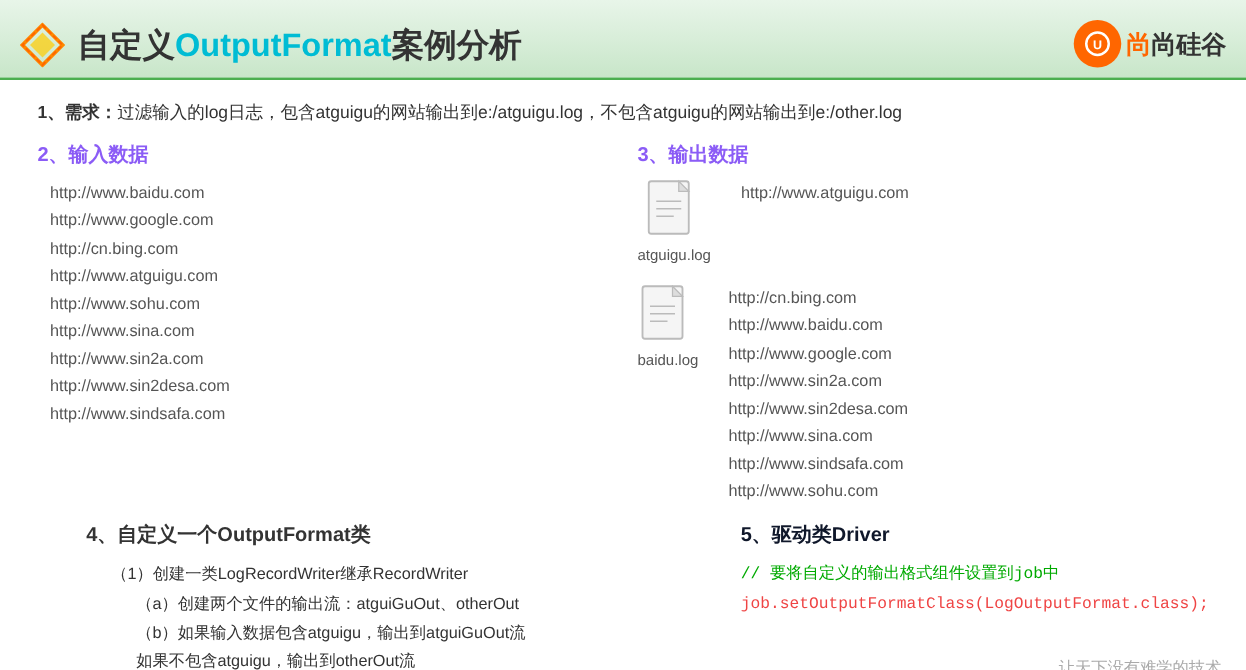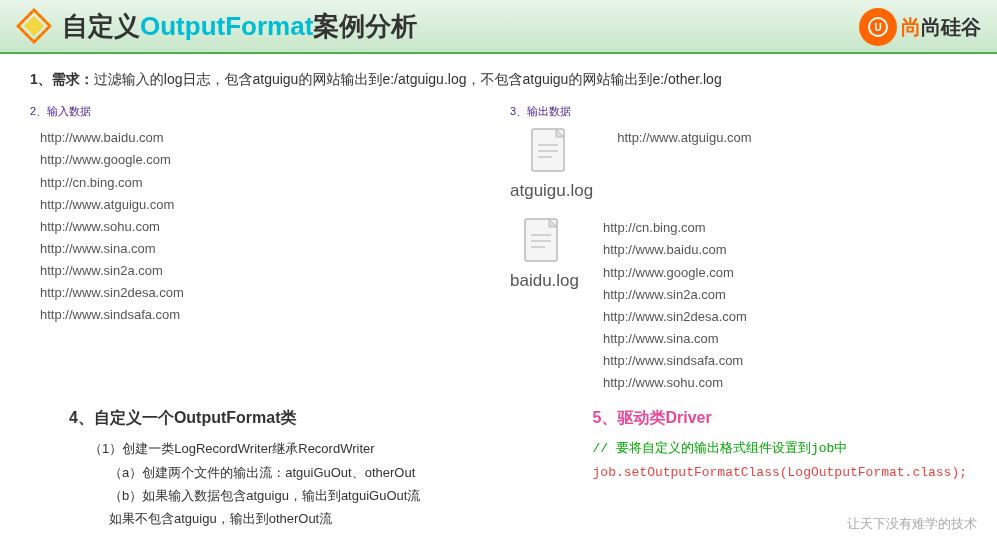--- a/index.html
+++ b/index.html
@@ -10,24 +10,24 @@
       background: #fff;
       overflow: hidden;
       position: relative;
     }
 
     
     .header {
       background: linear-gradient(to bottom, #e8f5e9, #c8e6c9);
       padding: 8px 16px;
       display: flex;
-      align-items: flex-start;
+      align-items: flex-end;
       justify-content: space-between;
       border-bottom: 2px solid #4caf50;
-      height: 54px;
+      height: 64px;
     }
     .header-left {
       display: flex;
       align-items: center;
       gap: 10px;
     }
     .logo-diamond {
       width: 36px;
       height: 36px;
     }
@@ -90,41 +90,41 @@
     }
     .col-left {
       width: 480px;
       flex-shrink: 0;
     }
     .col-right {
       flex: 1;
     }
 
     .section-title {
-      font-size: 11px;
-      font-weight: normal;
-      color: #4c1d95;
+      font-size: 16px;
+      font-weight: bold;
+      color: #8b5cf6;
       margin-bottom: 8px;
     }
 
     .input-list {
       font-size: 13px;
       color: #555;
       line-height: 1.7;
       padding-left: 10px;
     }
     .file-group {
       display: flex;
       flex-direction: column;
       align-items: center;
       gap: 2px;
       margin-right: 10px;
     }
     .file-label {
-      font-size: 17px;
+      font-size: 12px;
       color: #555;
       text-align: center;
     }
     .output-urls {
       font-size: 13px;
       color: #555;
       line-height: 1.7;
     }
 
     
@@ -152,21 +152,21 @@
     .custom-items .item-a, .custom-items .item-b {
       padding-left: 20px;
     }
 
     .driver-section {
       flex: 1;
     }
     .driver-title {
       font-size: 16px;
       font-weight: bold;
-      color: #ec4899;
+      color: #0f172a;
       margin-bottom: 8px;
     }
     .code-block {
       font-size: 13px;
       line-height: 1.8;
       font-family: "Courier New", monospace;
     }
     .code-comment {
       color: #00aa00;
     }

